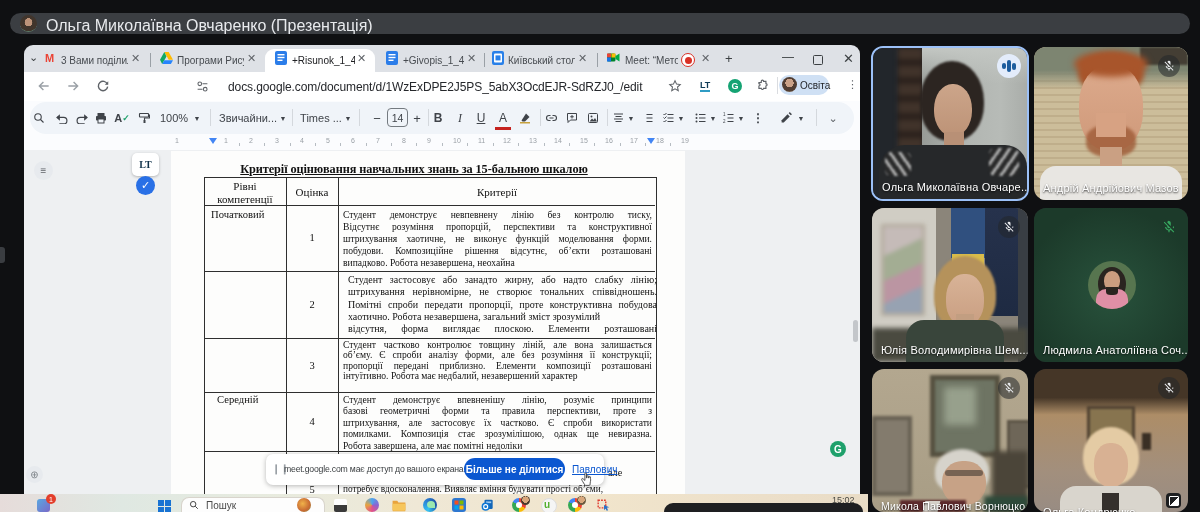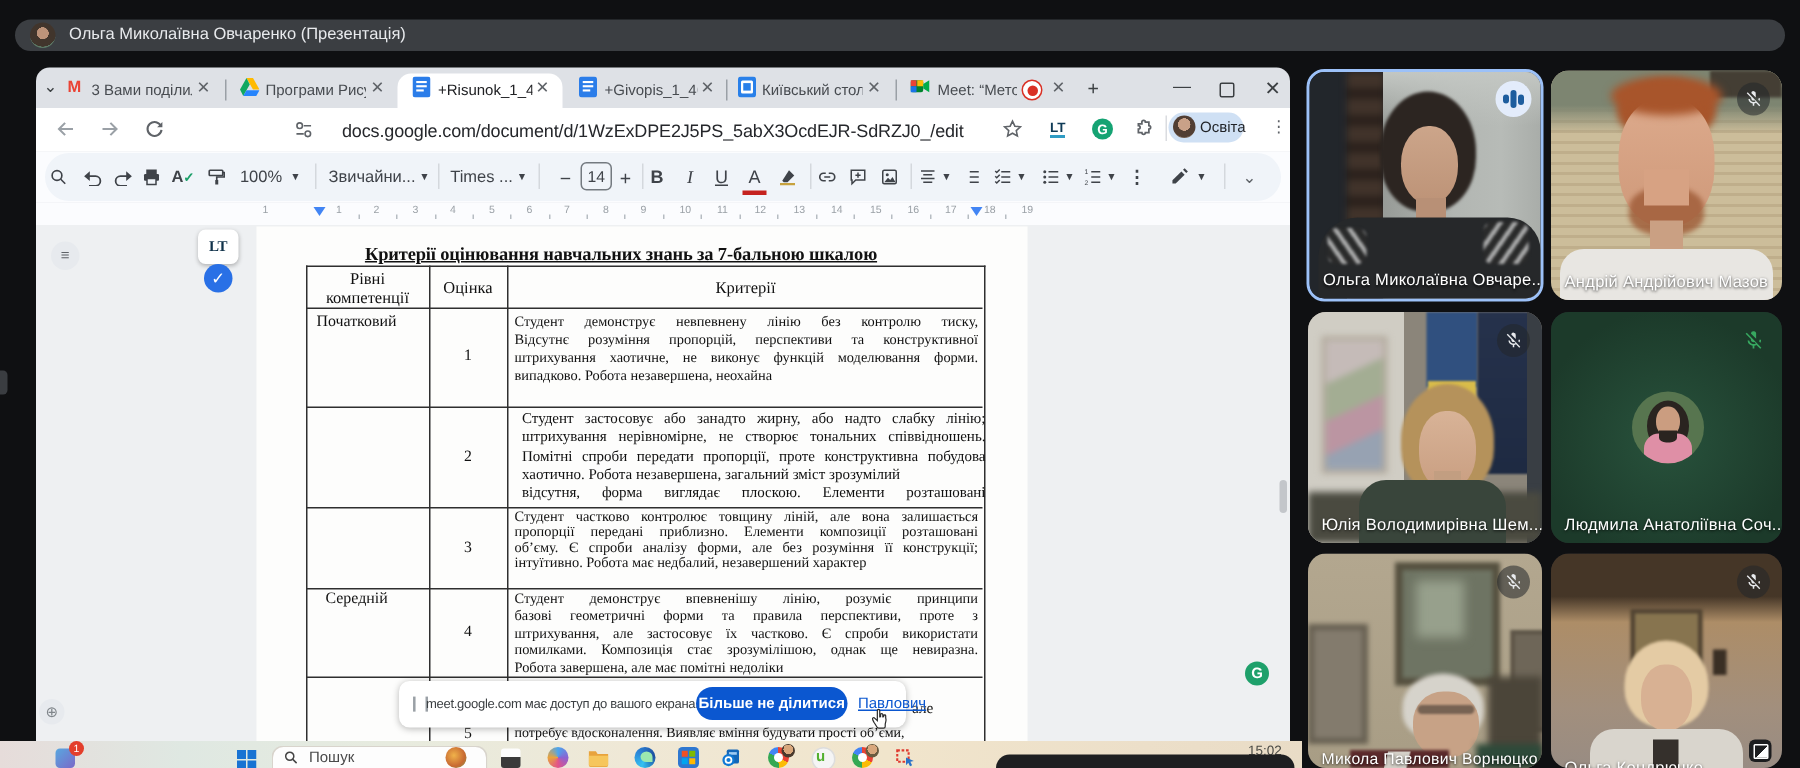--- a/index.html
+++ b/index.html
@@ -10,21 +10,21 @@
 .tabtxt{font-size:10px;color:#474b50;white-space:nowrap;overflow:hidden}
 .tx{position:absolute;white-space:nowrap}
 .serif{font-family:"Liberation Serif",serif}
 .rn{position:absolute;font-size:7px;color:#9aa0a6;top:137px}
 .tbi{position:absolute;top:102px;height:32px;display:flex;align-items:center;justify-content:center;color:#3f4349}
 </style></head>
 <body>
 
 <div class="abs" style="left:10px;top:13px;width:1180px;height:21px;border-radius:11px;background:#3b3e42"></div>
 <div class="abs" style="left:20px;top:15px;width:17px;height:17px;border-radius:50%;background:radial-gradient(circle at 50% 42%,#bd9379 0 30%,#41352c 31% 68%,#5d7a66 69%)"></div>
-<div class="tx" style="left:46px;top:17px;font-size:11px;color:#e8eaed;font-weight:500">Ольга Миколаївна Овчаренко (Презентація)</div>
+<div class="tx" style="left:46px;top:17px;font-size:16px;color:#e8eaed;font-weight:500">Ольга Миколаївна Овчаренко (Презентація)</div>
 
 <div class="abs" style="left:24px;top:45px;width:836px;height:449px;border-radius:9px 9px 0 0;background:#dee1e6"></div>
 
 <div class="tx" style="left:29px;top:51px;color:#3c4043;font-size:11px">⌄</div>
 
 <div class="abs" style="left:265px;top:49px;width:110px;height:23px;background:#fff;border-radius:9px 9px 0 0"></div>
 
 <div class="tx" style="left:45px;top:52px;font-size:11px;font-weight:bold;color:#ea4335">M</div>
 <div class="tabtxt abs" style="left:61px;top:55px;width:67px">3 Вами поділилис</div>
 <div class="tx" style="left:131px;top:52px;color:#5f6368;font-size:11px">✕</div>
@@ -259,21 +259,21 @@
 
 <div class="abs" style="left:26px;top:466px;width:17px;height:17px;border-radius:50%;background:#e7eaee;color:#80868b;font-size:10px;display:flex;align-items:center;justify-content:center">⊕</div>
 
 <div class="abs" style="left:132px;top:153px;width:27px;height:23px;background:#fff;border-radius:5px;box-shadow:0 1px 3px rgba(0,0,0,.25);color:#10324a;font-weight:bold;font-size:10px;display:flex;align-items:center;justify-content:center;font-family:'Liberation Serif',serif">LT</div>
 <div class="abs" style="left:136px;top:176px;width:19px;height:19px;border-radius:50%;background:#2970e6;color:#fff;font-size:11px;display:flex;align-items:center;justify-content:center">✓</div>
 
 <div class="abs" style="left:830px;top:441px;width:16px;height:16px;border-radius:50%;background:#1ea06b;color:#fff;font-size:10px;font-weight:bold;display:flex;align-items:center;justify-content:center">G</div>
 
 <div class="abs" style="left:853px;top:320px;width:5px;height:22px;border-radius:3px;background:#c3c6ca"></div>
 
-<div class="abs serif" style="left:188px;top:162px;width:452px;text-align:center;font-size:12.3px;letter-spacing:-0.1px;font-weight:bold;color:#111"><span style="text-decoration:underline">Критерії оцінювання навчальних знань за 7-бальною шкалою</span></div>
+<div class="abs serif" style="left:188px;top:162px;width:452px;text-align:center;font-size:12.3px;letter-spacing:-0.1px;font-weight:bold;color:#111"><span style="text-decoration:underline">Критерії оцінювання навчальних знань за 15-бальною шкалою</span></div>
 
 <div class="abs" style="left:204px;top:177px;width:451px;height:317px;border:1px solid #2f2f2f;border-bottom:none"></div>
 <div class="abs" style="left:204px;top:205px;width:451px;height:1px;background:#2f2f2f"></div>
 <div class="abs" style="left:204px;top:271px;width:451px;height:1px;background:#2f2f2f"></div>
 <div class="abs" style="left:204px;top:338px;width:451px;height:1px;background:#2f2f2f"></div>
 <div class="abs" style="left:204px;top:392px;width:451px;height:1px;background:#2f2f2f"></div>
 <div class="abs" style="left:204px;top:451px;width:451px;height:1px;background:#2f2f2f"></div>
 <div class="abs" style="left:286px;top:177px;width:1px;height:317px;background:#2f2f2f"></div>
 <div class="abs" style="left:338px;top:177px;width:1px;height:317px;background:#2f2f2f"></div>
 
@@ -287,33 +287,34 @@
 <div class="abs serif" style="left:286px;top:232px;width:52px;text-align:center;font-size:10.5px;color:#111">1</div>
 <div class="abs serif" style="left:286px;top:299px;width:52px;text-align:center;font-size:10.5px;color:#111">2</div>
 <div class="abs serif" style="left:286px;top:360px;width:52px;text-align:center;font-size:10.5px;color:#111">3</div>
 <div class="abs serif" style="left:286px;top:416px;width:52px;text-align:center;font-size:10.5px;color:#111">4</div>
 <div class="abs serif" style="left:286px;top:484px;width:52px;text-align:center;font-size:10.5px;color:#111">5</div>
 
 <div class="abs serif" style="left:343px;top:209px;width:309px;font-size:9.6px;line-height:12.1px;color:#111">
     <div style="text-align:justify;text-align-last:justify;">Студент демонструє невпевнену лінію без контролю тиску,</div>
     <div style="text-align:justify;text-align-last:justify;">Відсутнє розуміння пропорцій, перспективи та конструктивної</div>
     <div style="text-align:justify;text-align-last:justify;">штрихування хаотичне, не виконує функцій моделювання форми.</div>
+    <div style="text-align:justify;text-align-last:justify;">побудови. Композиційне рішення відсутнє, об’єкти розташовані</div>
     <div style="text-align:justify;text-align-last:left;">випадково. Робота незавершена, неохайна</div>
   </div>
 <div class="abs serif" style="left:348px;top:274px;width:309px;font-size:10px;line-height:12.3px;color:#111">
     <div style="text-align:justify;text-align-last:justify;">Студент застосовує або занадто жирну, або надто слабку лінію;</div>
     <div style="text-align:justify;text-align-last:justify;">штрихування нерівномірне, не створює тональних співвідношень.</div>
     <div style="text-align:justify;text-align-last:justify;">Помітні спроби передати пропорції, проте конструктивна побудова</div>
     <div style="text-align:justify;text-align-last:left;">хаотично. Робота незавершена, загальний зміст зрозумілий</div>
     <div style="text-align:justify;text-align-last:justify;">відсутня, форма виглядає плоскою. Елементи розташовані</div>
   </div>
 <div class="abs serif" style="left:343px;top:340px;width:309px;font-size:9.6px;line-height:10.4px;color:#111">
     <div style="text-align:justify;text-align-last:justify;">Студент частково контролює товщину ліній, але вона залишається</div>
+    <div style="text-align:justify;text-align-last:justify;">об’єму. Є спроби аналізу форми, але без розуміння її конструкції;</div>
     <div style="text-align:justify;text-align-last:justify;">пропорції передані приблизно. Елементи композиції розташовані</div>
-    <div style="text-align:justify;text-align-last:justify;">об’єму. Є спроби аналізу форми, але без розуміння її конструкції;</div>
     <div style="text-align:justify;text-align-last:left;">інтуїтивно. Робота має недбалий, незавершений характер</div>
   </div>
 <div class="abs serif" style="left:343px;top:394px;width:309px;font-size:9.6px;line-height:11.4px;color:#111">
     <div style="text-align:justify;text-align-last:justify;">Студент демонструє впевненішу лінію, розуміє принципи</div>
     <div style="text-align:justify;text-align-last:justify;">базові геометричні форми та правила перспективи, проте з</div>
     <div style="text-align:justify;text-align-last:justify;">штрихування, але застосовує їх частково. Є спроби використати</div>
     <div style="text-align:justify;text-align-last:justify;">помилками. Композиція стає зрозумілішою, однак ще невиразна.</div>
     <div style="text-align:justify;text-align-last:left;">Робота завершена, але має помітні недоліки</div>
   </div>
 <div class="abs serif" style="left:608px;top:467px;font-size:10.2px;color:#111;white-space:nowrap">але</div>

